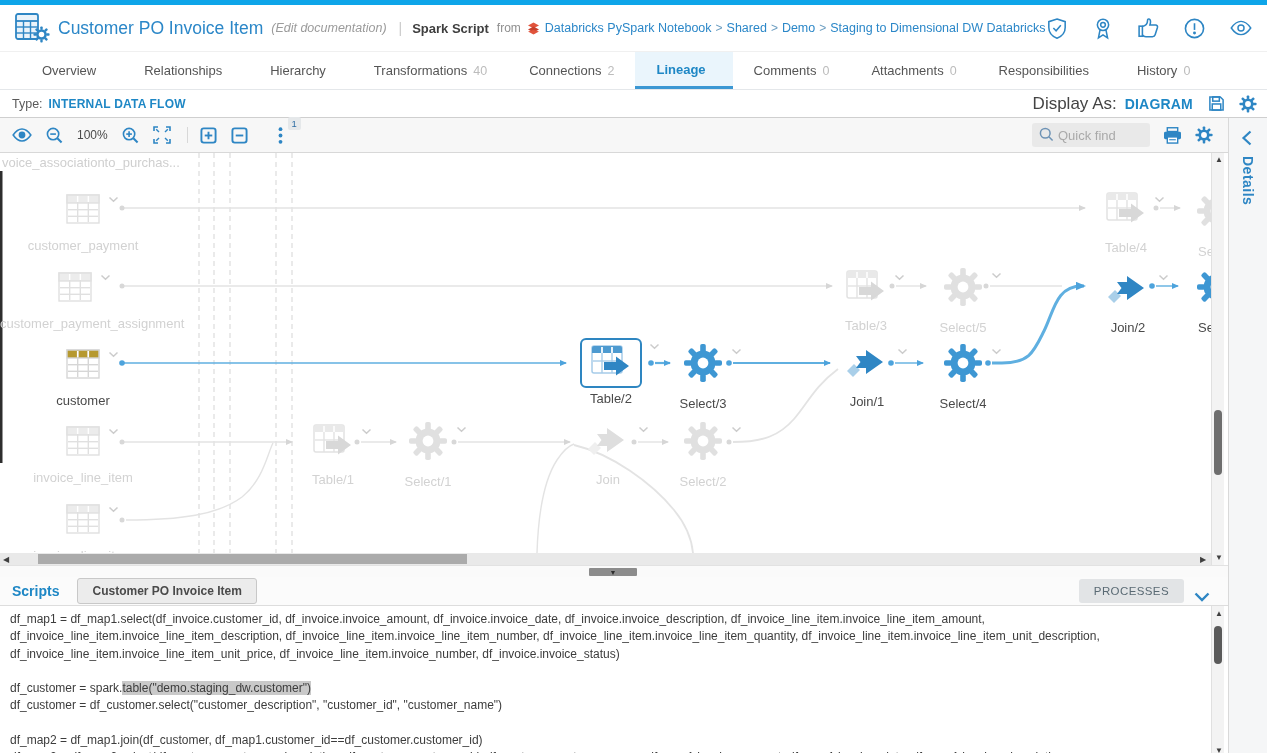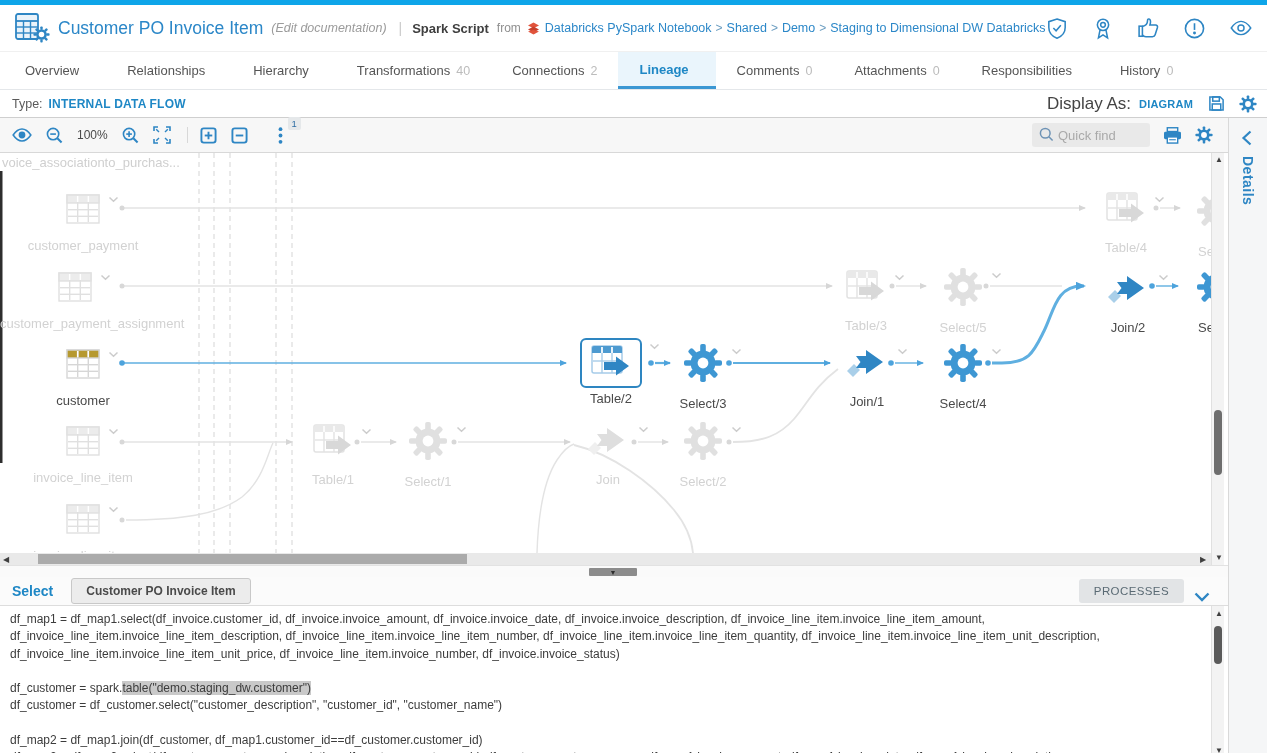--- a/index.html
+++ b/index.html
@@ -18,33 +18,33 @@
   .hdr-edit{font-size:12.5px;font-style:italic;color:#9b9b9b;margin-right:10px;white-space:nowrap;}
   .hdr-sep{color:#c9c9c9;font-size:14px;margin:0 10px 0 2px;}
   .hdr-objtype{font-size:13px;font-weight:700;color:#3f3f3f;margin-right:8px;white-space:nowrap;}
   .hdr-from{font-size:12px;color:#8f8f8f;margin-right:6px;}
   .crumb{font-size:12.5px;color:var(--title-blue);white-space:nowrap;cursor:pointer;}
   .crumb-sep{font-size:12px;color:#6b9dc0;margin:0 4px;}
   .hdr-actions{margin-left:auto;display:flex;align-items:center;gap:24px;padding-right:16px;}
   .hicon{width:22px;height:24px;display:flex;align-items:center;justify-content:center;cursor:pointer;}
 
   
-  .tabbar{position:absolute;left:0;top:47px;width:1267px;height:38px;background:#fff;border-bottom:1px solid #e4e7ea;display:flex;align-items:stretch;padding-left:4px;}
+  .tabbar{position:absolute;left:0;top:47px;width:1267px;height:38px;background:#fff;border-bottom:1px solid #e4e7ea;display:flex;align-items:stretch;padding-left:21px;}
   .tab{display:flex;align-items:center;padding:0 21px;font-size:13px;color:#555;cursor:pointer;white-space:nowrap;}
   .tab .cnt{margin-left:6px;color:#bcbcbc;font-size:12.5px;}
   .tab.active{color:#1e87c5;font-weight:700;background:#eaf5fc;border-bottom:3px solid #3b97d3;}
   .tab.active .cnt{color:#8fc3e4;}
 
   
   .typebar{position:absolute;left:0;top:85px;width:1267px;height:28px;background:#fff;border-bottom:1px solid #cfcfcf;display:flex;align-items:center;padding:0 10px 0 12px;}
   .typebar .tlabel{font-size:12.5px;color:#5a5a5a;margin-right:6px;}
   .typebar .tvalue{font-size:12px;font-weight:700;color:#1e87c5;letter-spacing:.2px;}
   .typebar .right{margin-left:auto;display:flex;align-items:center;gap:14px;}
   .typebar .dlabel{font-size:17px;color:#444;}
-  .typebar .dvalue{font-size:11px;font-weight:700;color:#1e87c5;margin-left:-6px;letter-spacing:.2px;}
+  .typebar .dvalue{font-size:14px;font-weight:700;color:#1e87c5;margin-left:-6px;letter-spacing:.2px;}
   .mini-ic{width:18px;height:18px;display:flex;align-items:center;justify-content:center;cursor:pointer;}
 
   
   .work{position:absolute;left:0;top:113px;width:1228px;height:640px;background:#fff;}
 
   .toolbar{position:absolute;left:0;top:0;width:1228px;height:35px;background:#f7f7f7;border-bottom:1px solid #d8d8d8;display:flex;align-items:center;padding-left:12px;}
   .tbi{display:flex;align-items:center;justify-content:center;height:22px;cursor:pointer;margin-right:14px;position:relative;}
   .tb-zoom{font-size:12px;color:#4a4a4a;margin-right:14px;}
   .tb-div{width:1px;height:16px;background:#d8d8d8;margin:0 12px 0 2px;}
   .badge{position:absolute;left:10px;top:-7px;min-width:13px;height:13px;background:#e5e8ea;border-radius:2px;font-size:9.5px;color:#2e6da4;display:flex;align-items:center;justify-content:center;padding:0 2px;}
@@ -664,21 +664,21 @@
       <span class="arr" style="left:3px;top:2px;">◀</span>
       <div class="hthumb" style="left:38px;width:429px;"></div>
       <span class="arr" style="left:1200px;top:2px;">▶</span>
     </div>
 
     <div class="splitter">
       <div class="sphandle">▼</div>
     </div>
 
     <div class="sheader">
-      <span class="stitle">Select</span>
+      <span class="stitle">Scripts</span>
       <button class="stab">Customer PO Invoice Item</button>
       <div class="sright">
         <button class="procbtn">PROCESSES</button>
         <span style="display:flex;cursor:pointer;">
           <svg width="16" height="11" viewBox="0 0 16 11" fill="none" stroke="#2e86c4" stroke-width="2.4">
             <polyline points="1.5,1.5 8,8 14.5,1.5"></polyline>
           </svg>
         </span>
       </div>
     </div>

